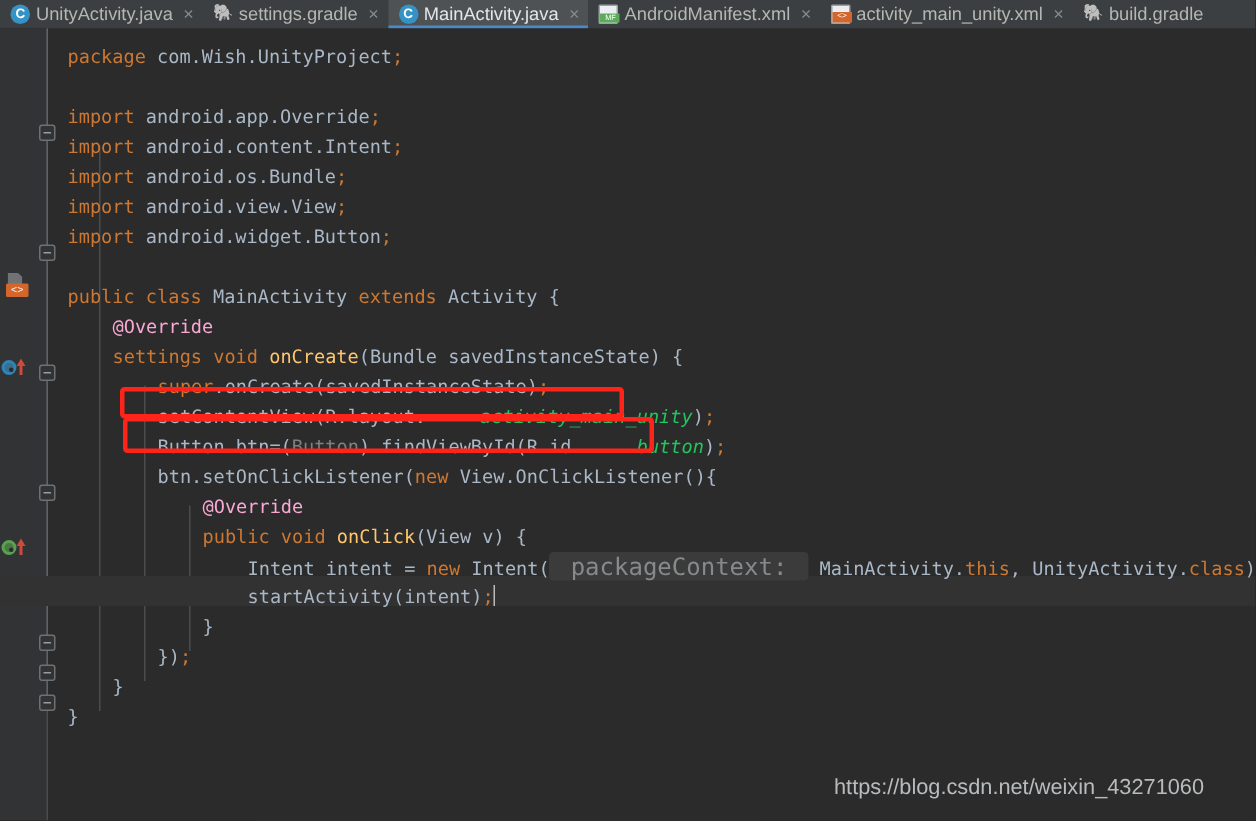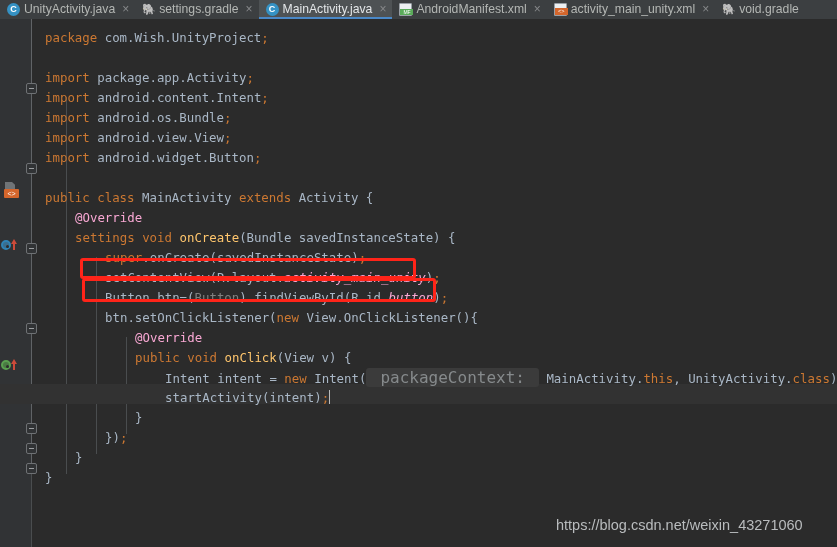--- a/index.html
+++ b/index.html
@@ -85,21 +85,21 @@
 
   
   .code{position:absolute;left:0;top:0;width:837px;height:528px;
         font-family:"DejaVu Sans Mono", monospace;font-size:12.4px;}
   .line{position:absolute;left:31px;height:20px;line-height:20px;white-space:pre;color:#a9b7c6;}
 
   .kw{color:#cc7832;}
   .def{color:#a9b7c6;}
   .mth{color:#ffc66d;}
   .ann{color:#f9a8d4;}
-  .fld{color:#f9a8d4;font-style:italic;}
+  .fld{color:#22c55e;font-style:italic;margin-left:36px;}
   .cast{color:#808080;}
   .semi{color:#cc7832;}
 
   
   .hint{
     background:#3b3b3b;color:#868a8c;border-radius:3px;
     padding:0 14px;font-size:16px;font-style:normal;
   }
 
   
@@ -184,21 +184,21 @@
         <span class="tlabel">AndroidManifest.xml</span>
         <span class="tclose">×</span>
       </div>
       <div class="tab">
         <span class="ic ic-layout"></span>
         <span class="tlabel">activity_main_unity.xml</span>
         <span class="tclose">×</span>
       </div>
       <div class="tab">
         <span class="ic ic-gradle"></span>
-        <span class="tlabel">void.gradle</span>
+        <span class="tlabel">build.gradle</span>
       </div>
     </div>
 
   <div class="editor">
 
     <div class="gutter"></div>
     <div class="gutter-border"></div>
     <div class="foldline"></div>
 
     <div class="iguide" style="left:66px;top:78px;height:377px;"></div>
@@ -226,21 +226,21 @@
     </div>
     <div class="gico" style="left:1px;top:340px;">
       <div class="dot green"></div>
         <div class="arr"></div>
         <div class="arrstem"></div>
     </div>
 
     <div class="code" id="code">
         <div class="line" style="top: 9px; left: 45px;"><span class="kw">package</span><span class="def"> com.Wish.UnityProject</span><span class="semi">;</span></div>
         <div class="line" style="top: 29px; left: 45px;"></div>
-        <div class="line" style="top: 49px; left: 45px;"><span class="kw">import</span><span class="def"> package.app.Activity</span><span class="semi">;</span></div>
+        <div class="line" style="top: 49px; left: 45px;"><span class="kw">import</span><span class="def"> android.app.Override</span><span class="semi">;</span></div>
         <div class="line" style="top: 69px; left: 45px;"><span class="kw">import</span><span class="def"> android.content.Intent</span><span class="semi">;</span></div>
         <div class="line" style="top: 89px; left: 45px;"><span class="kw">import</span><span class="def"> android.os.Bundle</span><span class="semi">;</span></div>
         <div class="line" style="top: 109px; left: 45px;"><span class="kw">import</span><span class="def"> android.view.View</span><span class="semi">;</span></div>
         <div class="line" style="top: 129px; left: 45px;"><span class="kw">import</span><span class="def"> android.widget.Button</span><span class="semi">;</span></div>
         <div class="line" style="top: 149px; left: 45px;"></div>
         <div class="line" style="top: 169px; left: 45px;"><span class="kw">public</span><span class="def"> </span><span class="kw">class</span><span class="def"> MainActivity </span><span class="kw">extends</span><span class="def"> Activity {</span></div>
         <div class="line" style="top: 189px; left: 75px;"><span class="ann">@Override</span></div>
         <div class="line" style="top: 209px; left: 75px;"><span class="kw">settings</span><span class="def"> </span><span class="kw">void</span><span class="def"> </span><span class="mth">onCreate</span><span class="def">(Bundle savedInstanceState) {</span></div>
         <div class="line" style="top: 229px; left: 105px;"><span class="kw">super</span><span class="def">.</span><span class="def">onCreate</span><span class="def">(savedInstanceState)</span><span class="semi">;</span></div>
         <div class="line" style="top: 249px; left: 105px;"><span class="def">setContentView(R.layout.</span><span class="fld">activity_main_unity</span><span class="def">)</span><span class="semi">;</span></div>

